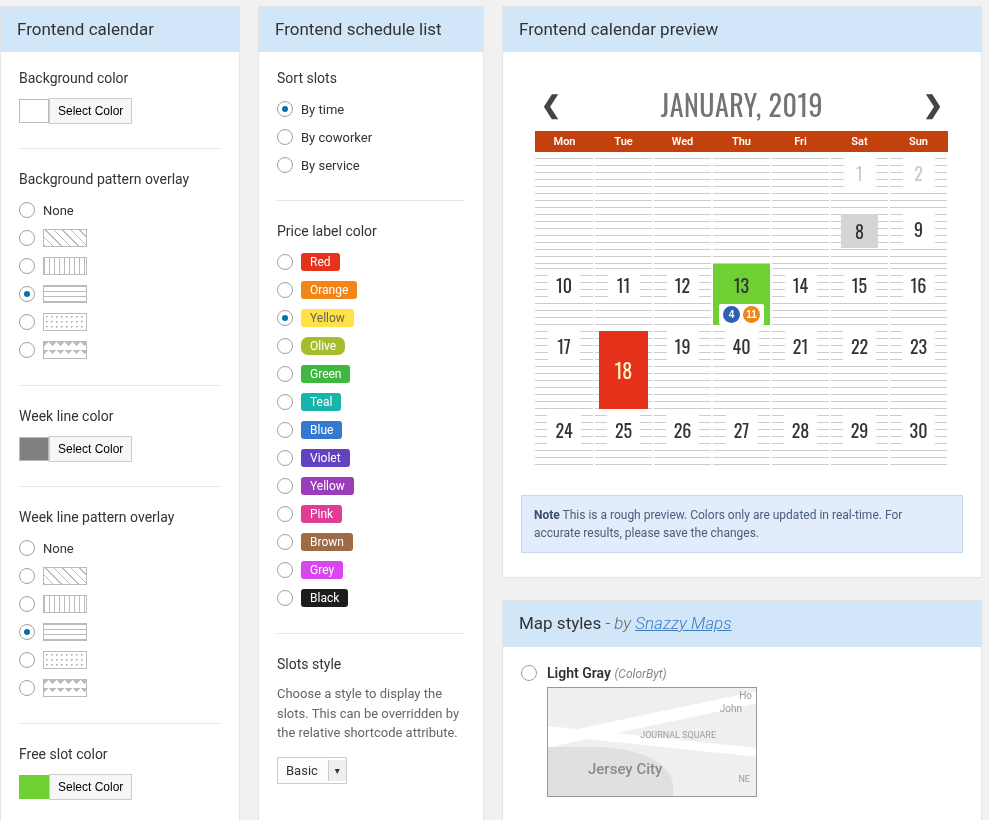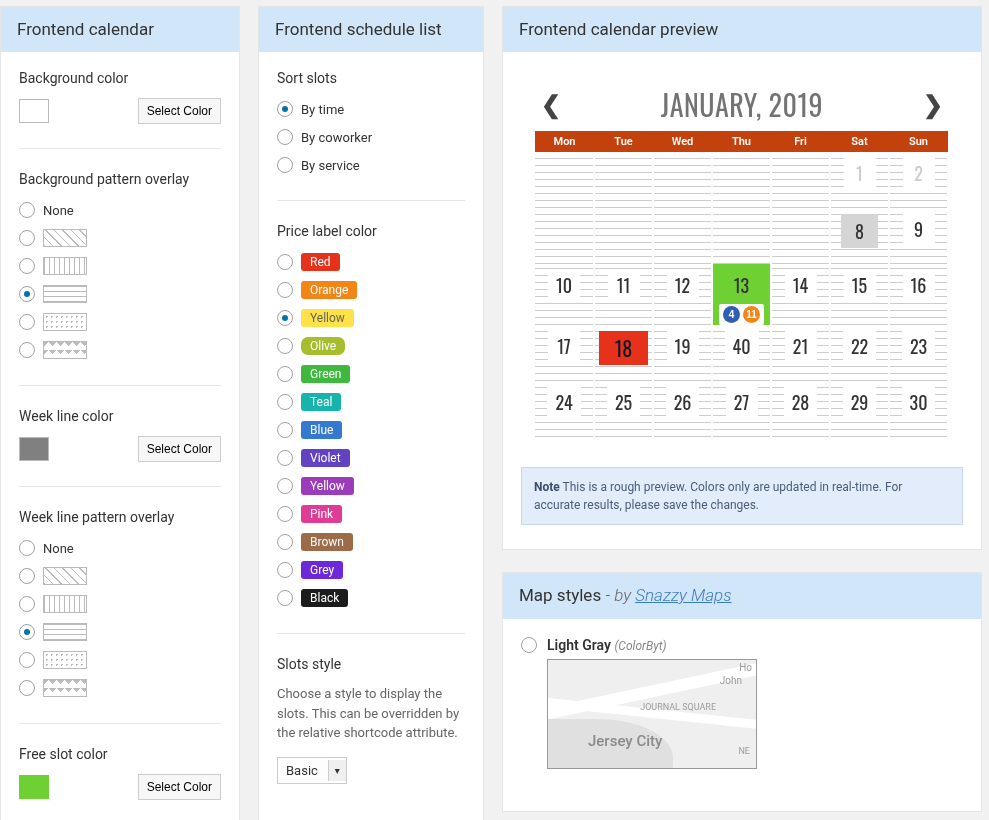--- a/index.html
+++ b/index.html
@@ -42,22 +42,21 @@
   margin-bottom: 12px;
 }
 .divider {
   border: none;
   border-top: 1px solid #e5e5e5;
   margin: 22px 0;
 }
 .swatch-row {
   display: flex;
   align-items: center;
-  gap: 7px;
-  justify-content: space-between;
+  gap: 0;
 }
 .swatch {
   width: 30px; height: 24px;
   border: 1px solid #bbb;
 }
 .select-color-btn {
   background: #f7f7f7;
   border: 1px solid #ccc;
   font-size: 12px;
   padding: 4px 8px;
@@ -117,21 +116,21 @@
 .pill-orange { background: #f28518; }
 .pill-yellow { background: #ffe24a; color: #665; }
 .pill-olive { background: #a6bd2e; border-radius: 7px; }
 .pill-green { background: #3fb840; }
 .pill-teal { background: #17b4ab; }
 .pill-blue { background: #3578d0; }
 .pill-violet { background: #6242c2; }
 .pill-purple { background: #9b3dbb; }
 .pill-pink { background: #de3c95; }
 .pill-brown { background: #9c6b47; }
-.pill-grey { background: #6d28d9; }
+.pill-grey { background: #d946ef; }
 .pill-black { background: #1c1c1c; }
 .desc-text {
   color: #666;
   font-size: 13px;
   line-height: 1.5;
   margin-bottom: 14px;
 }
 .select-wrap {
   display: inline-flex;
   align-items: center;
@@ -197,21 +196,21 @@
 }
 .day-box {
   display: inline-block;
   min-width: 32px;
   padding: 2px 8px;
   background: #fff;
   font-weight: 400;
 }
 .day-box.muted { color: #ccc; }
 .day-box.grey { background: #d5d5d5; color: #333; padding: 4px 14px; }
-.day-box.red { background: #e6311b; color: #0f172a; padding: 2px 16px; font-size: 20px; }
+.day-box.red { background: #e6311b; color: #fef9c3; padding: 24px 16px; font-size: 20px; }
 td.green-cell {
   background: #6fd034 !important;
 }
 td.green-cell .day-box { background: transparent; color: #333; }
 .badges {
   display: flex;
   gap: 3px;
   justify-content: center;
   background: #fff;
   padding: 2px 4px;

